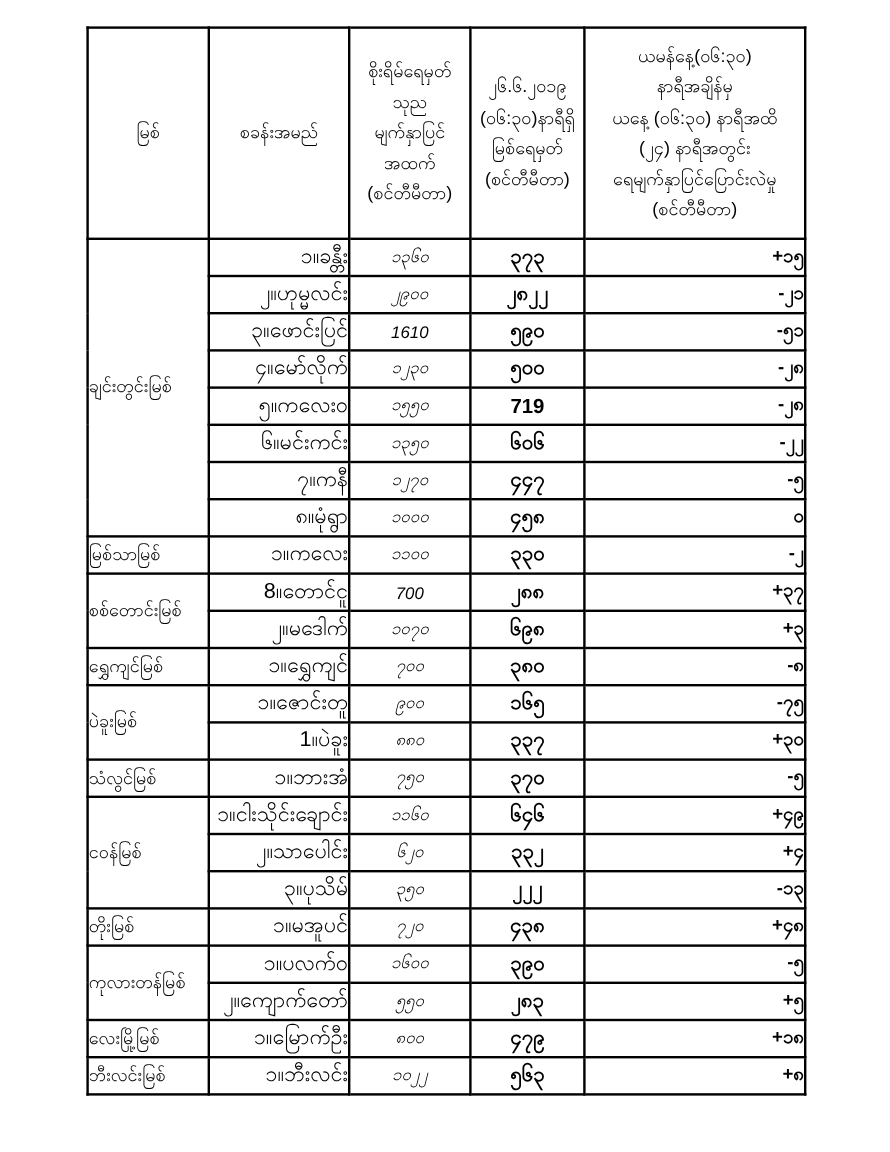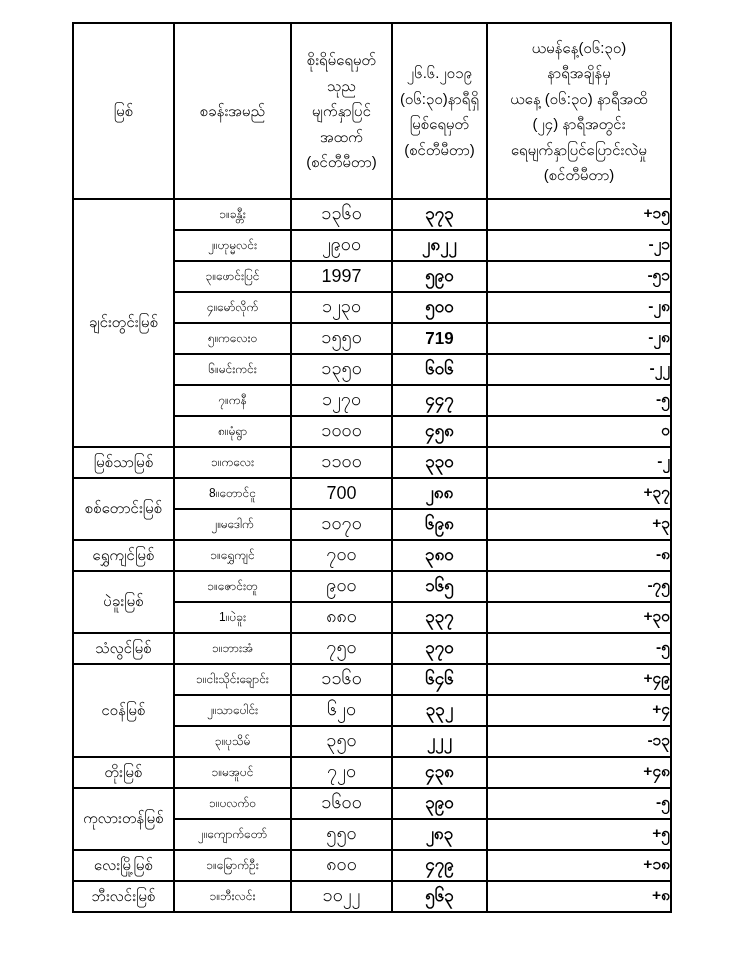--- a/index.html
+++ b/index.html
@@ -39,35 +39,36 @@
     text-align: center;
     vertical-align: middle;
     white-space: pre-line;
     line-height: 1.7;
     padding: 2px;
   }
   tr.data-row {
     height: 31px;
   }
   td.river-cell {
-    text-align: center;
+    text-align: left;
     vertical-align: middle;
     font-size: 15px;
     padding: 0 2px;
   }
   td.station-cell {
-    text-align: center;
-    vertical-align: middle;
-    font-size: 12px;
+    text-align: right;
+    vertical-align: middle;
+    font-size: 18px;
     padding-left: 8px;
   }
   td.danger-cell {
     text-align: center;
     vertical-align: middle;
-    font-size: 18px;
+    font-size: 14px;
+    font-style: italic;
   }
   td.level-cell {
     text-align: center;
     vertical-align: middle;
     font-size: 17px;
     font-weight: 700;
   }
   td.change-cell {
     text-align: right;
     vertical-align: middle;
@@ -117,21 +118,21 @@
       <td class="change-cell">+၁၅</td>
     </tr>
     <tr class="data-row">
       <td class="station-cell">၂။ဟုမ္မလင်း</td>
       <td class="danger-cell">၂၉၀၀</td>
       <td class="level-cell">၂၈၂၂</td>
       <td class="change-cell">-၂၁</td>
     </tr>
     <tr class="data-row">
       <td class="station-cell">၃။ဖောင်းပြင်</td>
-      <td class="danger-cell">1997</td>
+      <td class="danger-cell">1610</td>
       <td class="level-cell">၅၉၀</td>
       <td class="change-cell">-၅၁</td>
     </tr>
     <tr class="data-row">
       <td class="station-cell">၄။မော်လိုက်</td>
       <td class="danger-cell">၁၂၃၀</td>
       <td class="level-cell">၅၀၀</td>
       <td class="change-cell">-၂၈</td>
     </tr>
     <tr class="data-row">

